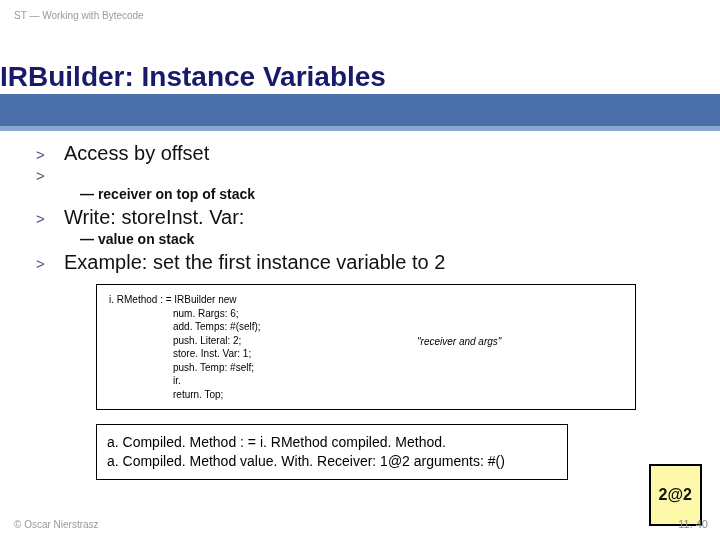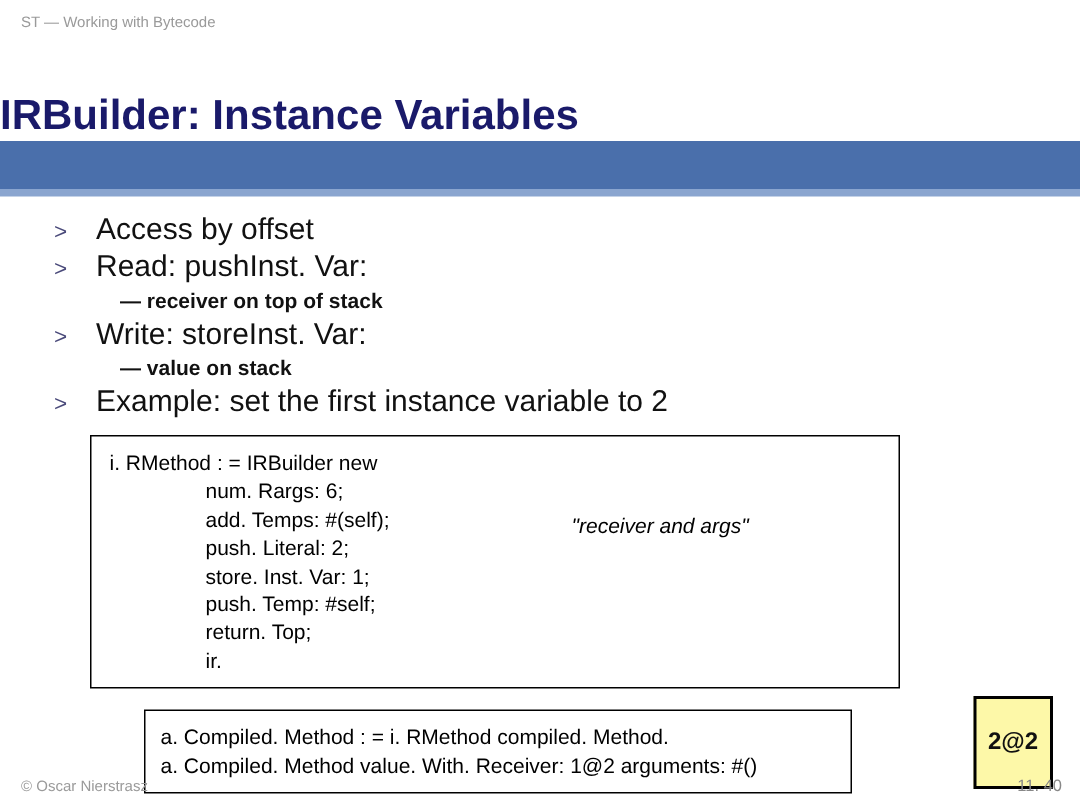--- a/index.html
+++ b/index.html
@@ -60,26 +60,26 @@
   }
   .sub {
     margin-left: 44px;
     font-size: 14px;
     font-weight: bold;
     color: #111;
     margin-top: 2px;
     margin-bottom: 4px;
   }
   .code-box {
-    margin-left: 24px;
+    margin-left: 60px;
     margin-top: 10px;
     width: 540px;
     border: 1px solid #000;
     padding: 8px 12px;
-    font-size: 14px;
+    font-size: 10px;
     line-height: 1.35;
     position: relative;
   }
   .code-box .note-italic {
     position: absolute;
     top: 50px;
     left: 320px;
     font-style: italic;
   }
   .code-box .indent { padding-left: 64px; display:block; }
@@ -133,21 +133,20 @@
 
 <div class="content">
 
   <div class="row">
     <span class="bul">&gt;</span>
     <span class="txt">Access by offset</span>
   </div>
 
   <div class="row">
     <span class="bul">&gt;</span>
-    <span class="txt">Read: pushInst. Var:</span>
   </div>
   <div class="sub">—  receiver on top of stack</div>
 
   <div class="row">
     <span class="bul">&gt;</span>
     <span class="txt">Write: storeInst. Var:</span>
   </div>
   <div class="sub">—  value on stack</div>
 
   <div class="row">
@@ -155,22 +154,22 @@
     <span class="txt">Example: set the first instance variable to 2</span>
   </div>
 
   <div class="code-box">
     <span>i. RMethod : = IRBuilder new</span><br>
     <span class="indent">num. Rargs: 6;</span>
     <span class="indent">add. Temps: #(self);</span>
     <span class="indent">push. Literal: 2;</span>
     <span class="indent">store. Inst. Var: 1;</span>
     <span class="indent">push. Temp: #self;</span>
+    <span class="indent">ir.</span>
     <span class="indent">return. Top;</span>
-    <span class="indent">ir.</span>
     <span class="note-italic">"receiver and args"</span>
   </div>
 
   <div class="code-box2">
     <span>a. Compiled. Method : = i. RMethod compiled. Method.</span><br>
     <span>a. Compiled. Method value. With. Receiver: 1@2 arguments: #()</span>
   </div>
 
 </div>
 

